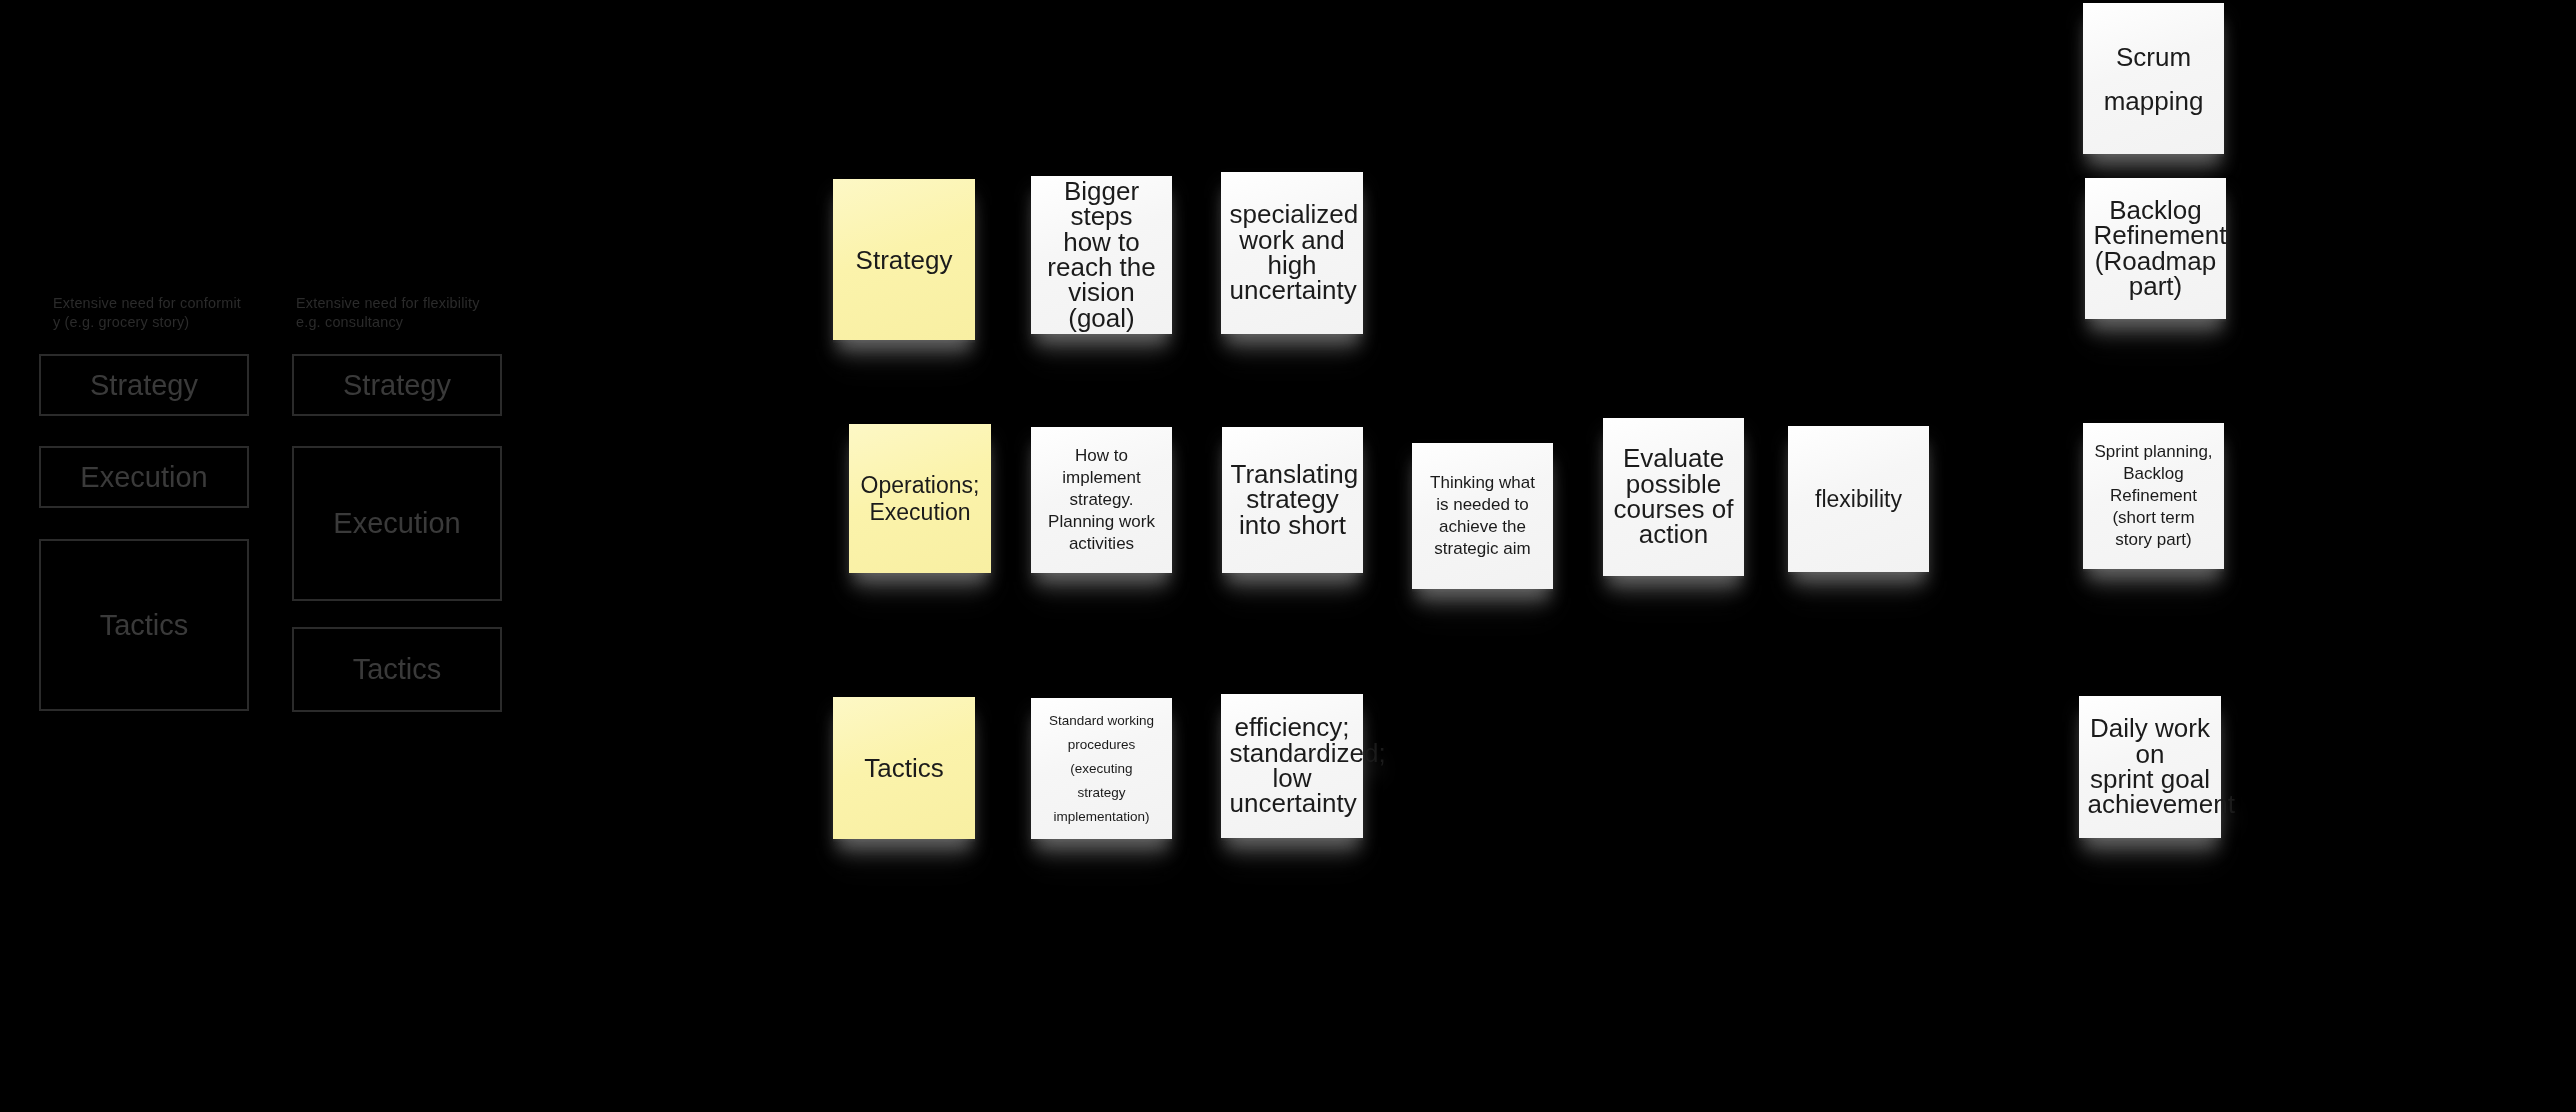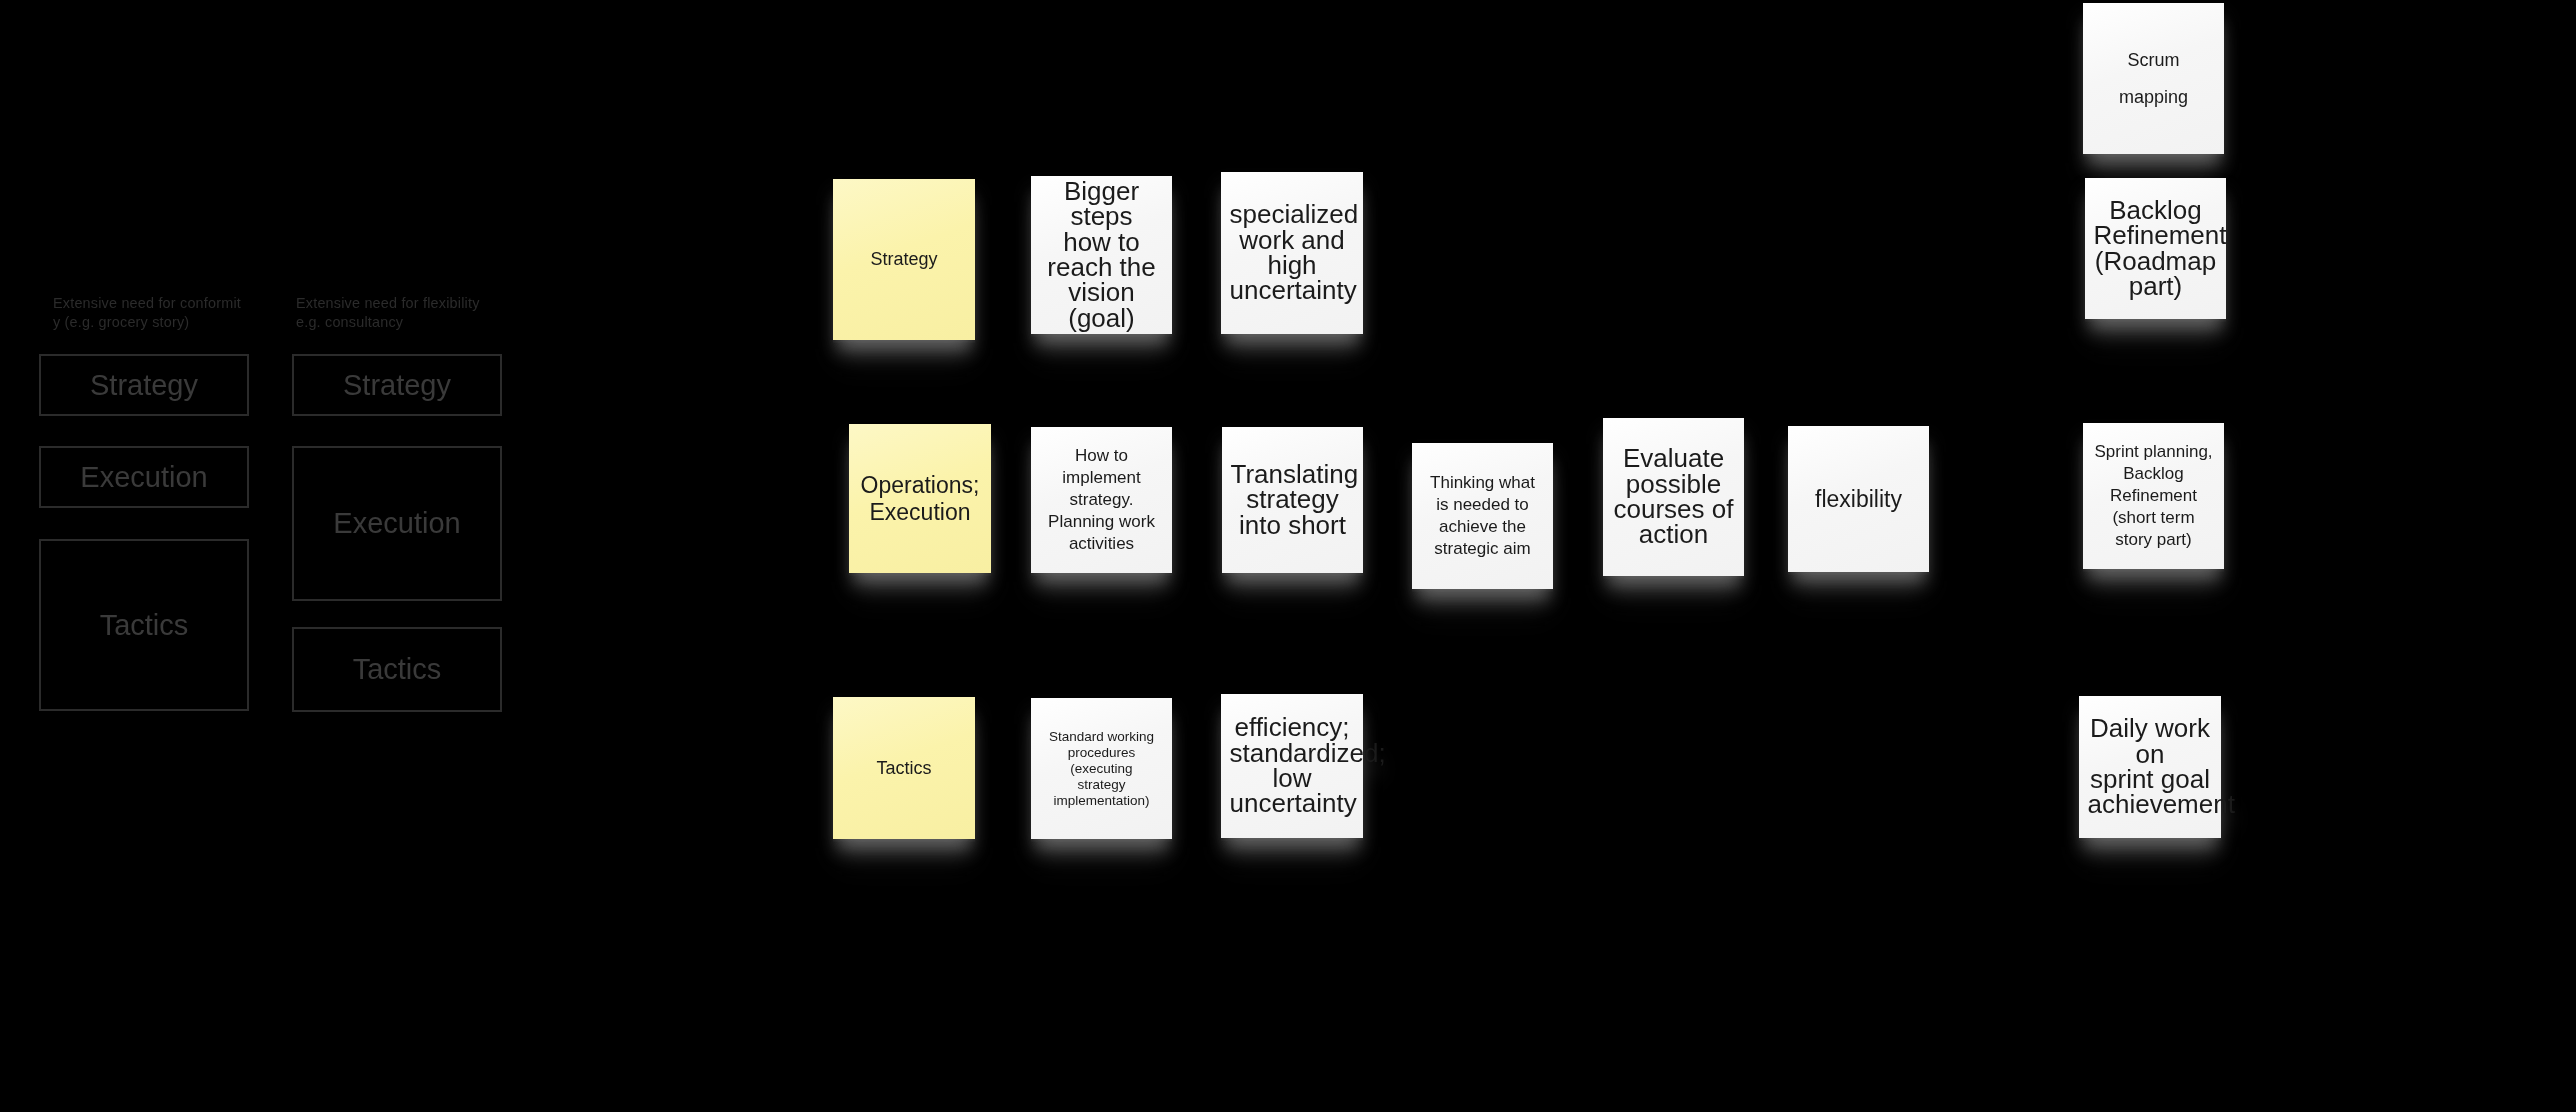--- a/index.html
+++ b/index.html
@@ -74,25 +74,25 @@
     display: block;
     white-space: pre-line;
     width: 100%;
   }
   .note.yellow {
     background: #fbf4ae;
     background-image: linear-gradient(160deg, #fdf8c6 0%, #fbf3ab 45%, #f8efa2 100%);
   }
 
   
-  .fs-xl  .note-text { font-size: 18px; line-height: 37px; }
+  .fs-xl  .note-text { font-size: 26px; line-height: 44px; }
   .fs-lg  .note-text { font-size: 23px; line-height: 27px; }
   .fs-md  .note-text { font-size: 26px; line-height: 25.4px; }
   .fs-sm  .note-text { font-size: 17px; line-height: 22px; }
-  .fs-xs  .note-text { font-size: 13.5px; line-height: 16px; }
+  .fs-xs  .note-text { font-size: 13.5px; line-height: 24px; }
 </style>
 </head>
 <body>
 
 <div id="board">
 
   <div class="col-caption" style="left:53px; top:294px; width:220px;">Extensive need for conformit
 y (e.g. grocery story)</div>
 
   <div class="outline-box" style="left:39px; top:354px; width:210px; height:62px;">

